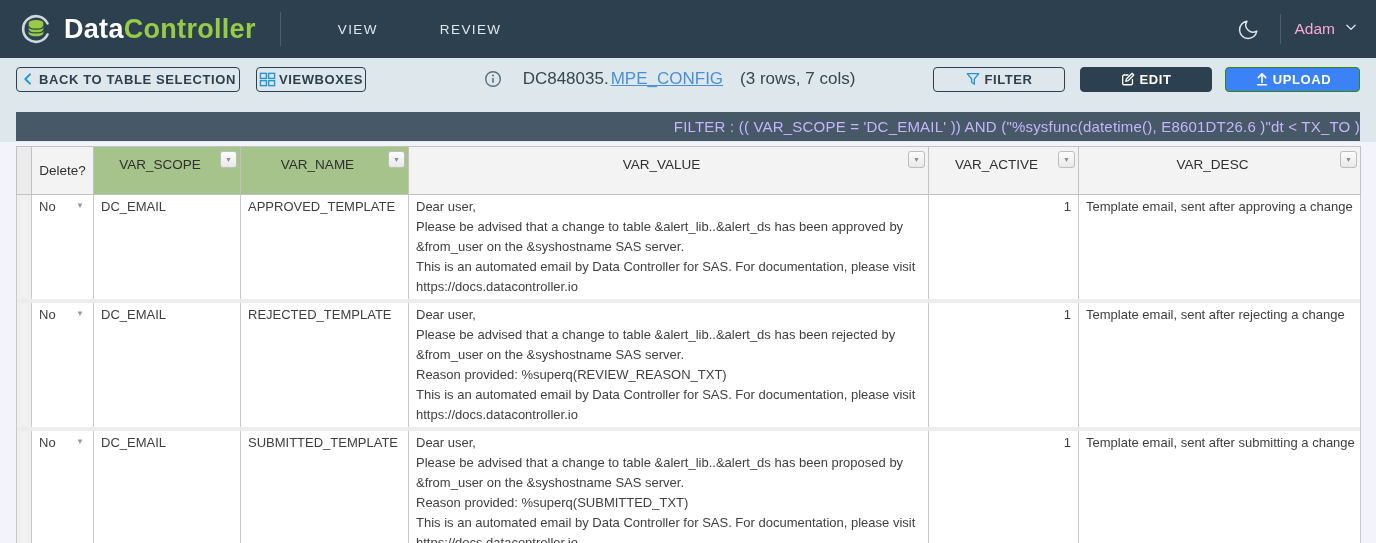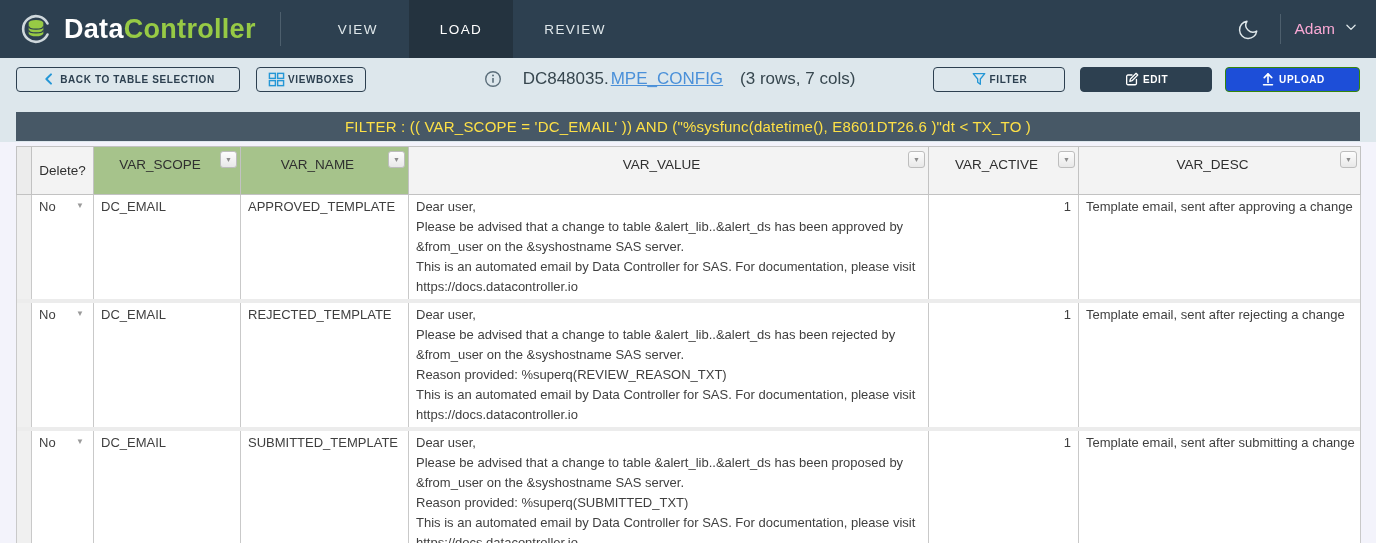--- a/index.html
+++ b/index.html
@@ -40,45 +40,45 @@
   
   .toolbar-region { background: #dde7ec; padding: 9px 16px 1px 16px; }
   .toolbar { display: flex; align-items: center; height: 24px; }
   .btn {
     height: 25px;
     display: inline-flex; align-items: center; justify-content: center; gap: 3px;
     border: 1px solid #2d4050; border-radius: 4px;
     background: transparent;
     color: #2d4050;
     font-family: "Liberation Sans", sans-serif;
-    font-size: 10px; font-weight: bold; letter-spacing: 0.6px;
+    font-size: 13px; font-weight: bold; letter-spacing: 0.6px;
     text-transform: uppercase;
     cursor: pointer;
     padding: 0 1px;
   }
   .btn-back { min-width: 224px; margin-right: 16px; }
   .btn-viewboxes { min-width: 110px; }
   .mid-group {
     flex: 1;
     display: flex; align-items: center; justify-content: center; gap: 9px;
     font-size: 17px; color: #37474f;
     margin-left: 40px;
   }
   .table-link { color: #4a90d9; text-decoration: underline; cursor: pointer; }
   .table-meta { margin-left: 8px; }
   .btn-filter { min-width: 132px; margin-right: 15px; }
   .btn-edit   { min-width: 132px; margin-right: 13px; background: #2d4050; color: #ffffff; }
-  .btn-upload { min-width: 135px; background: #1d4ed8; border-color: #358708; color: #ffffff; }
+  .btn-upload { min-width: 135px; background: #3b82f6; border-color: #358708; color: #ffffff; }
 
   .filter-bar {
     margin-top: 21px;
     height: 29px;
     background: #475866;
-    color: #fde047;
-    display: flex; align-items: center; justify-content: center;
+    color: #c4b5fd;
+    display: flex; align-items: center; justify-content: flex-end;
     font-size: 15px; letter-spacing: 0.2px;
   }
 
   
   .grid-wrap { margin: 4px 0 0 16px; }
   table.grid { border-collapse: collapse; table-layout: fixed; width: 1344px; background: #ffffff; }
   .grid col.c-handle { width: 15px; }
   .grid col.c-delete { width: 62px; }
   .grid col.c-scope  { width: 147px; }
   .grid col.c-name   { width: 168px; }
@@ -140,21 +140,20 @@
         <ellipse cx="18" cy="11.8" rx="7.3" ry="2.9" fill="#97ca45"></ellipse>
         <path d="M10.7 11.8 v10.6 a7.3 2.9 0 0 0 14.6 0 v-10.6 z" fill="#97ca45"></path>
         <path d="M10.7 15.3 a7.3 2.9 0 0 0 14.6 0 M10.7 18.9 a7.3 2.9 0 0 0 14.6 0" stroke="#2d4050" stroke-width="1.2" fill="none"></path>
       </svg>
     </span>
     <span class="brand-text"><span>Data</span><span class="green">Controller</span></span>
   </div>
   <div class="brand-divider"></div>
   <div class="nav-menu">
     <div class="nav-item">VIEW</div>
-    <div class="nav-item active">LOAD</div>
     <div class="nav-item">REVIEW</div>
   </div>
   <div class="nav-right">
     <div class="theme-toggle">
       <span class="icon">
         <svg width="23" height="23" viewBox="0 0 24 24">
           <path d="M20.6 13.6 A9 9 0 1 1 10.4 3.4 A7.4 7.4 0 0 0 20.6 13.6 z" fill="none" stroke="#dfe7ea" stroke-width="1.5" stroke-linejoin="round"></path>
         </svg>
       </span>
     </div>

